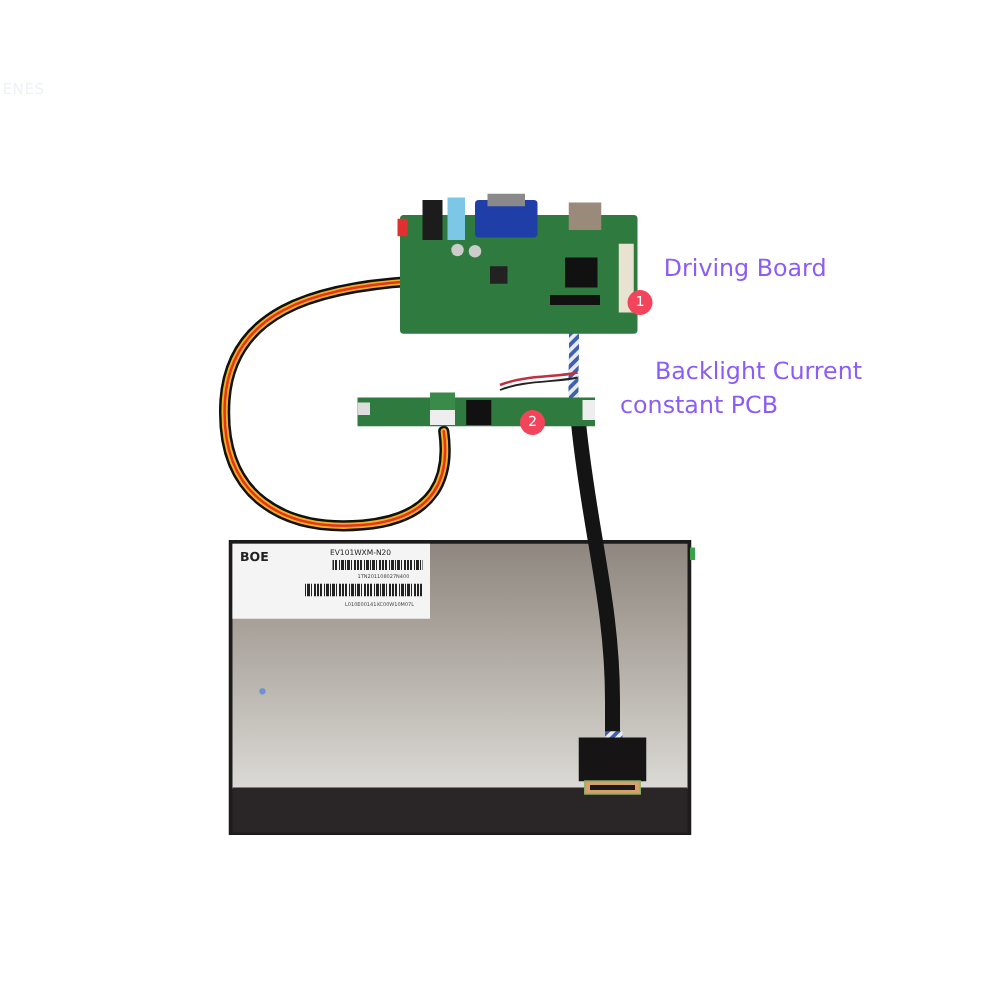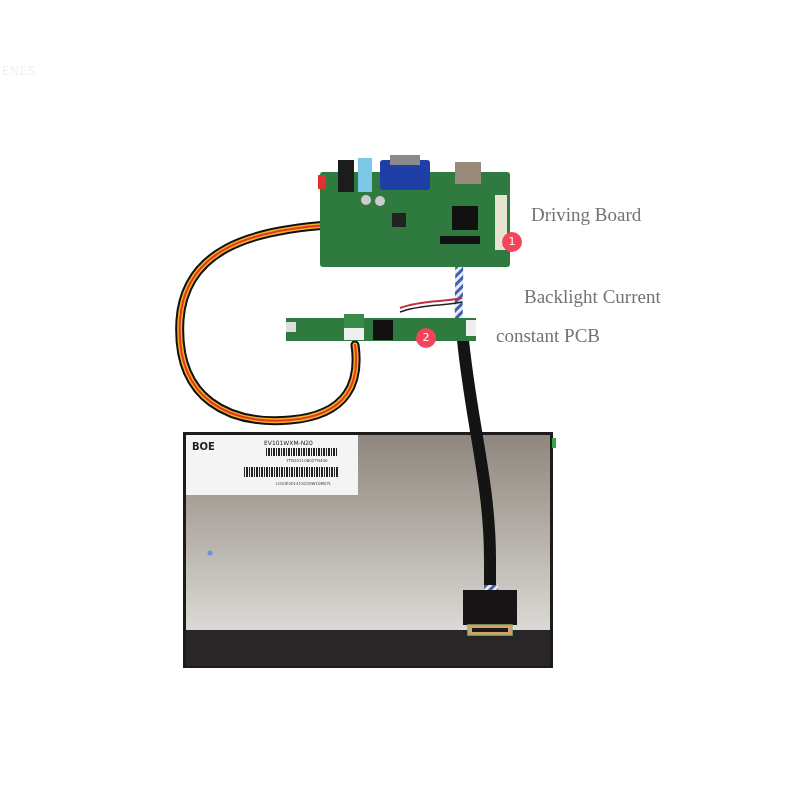--- a/index.html
+++ b/index.html
@@ -1,21 +1,21 @@
 <!DOCTYPE html>
 <html><head>
   <meta charset="utf-8">
   <style>
     html, body { margin: 0; padding: 0; }
     body { width: 800px; height: 800px; background: #ffffff; position: relative; overflow: hidden; font-family: "DejaVu Sans", sans-serif; }
     .watermark { position: absolute; left: 2px; top: 64px; font-size: 12px; color: #eef2f6; letter-spacing: 0.5px; }
-    .label { position: absolute; color: #737373; font-size: 19px; line-height: 24px; font-family: Liberation Serif, serif; }
+    .label { position: absolute; color: #8b5cf6; font-size: 19px; line-height: 24px; }
     .badge { position: absolute; width: 20px; height: 20px; border-radius: 50%; background: #f2455b; color: #fff; font-size: 11px; text-align: center; line-height: 20px; }
     svg { position: absolute; left: 0; top: 0; }
-    .panel-sticker { position: absolute; left: 186px; top: 435px; width: 172px; height: 60px; background: #f4f4f4; }
+    .panel-sticker { position: absolute; left: 186px; top: 435px; width: 158px; height: 60px; background: #f4f4f4; }
     .sticker-brand { position: absolute; left: 6px; top: 6px; font-size: 10px; font-weight: bold; color: #222; }
     .sticker-model { position: absolute; left: 78px; top: 4px; font-size: 6px; color: #222; }
     .barcode { position: absolute; height: 8px; background: repeating-linear-gradient(90deg, #222 0 1px, #f4f4f4 1px 2px, #222 2px 4px, #f4f4f4 4px 5px); }
     .tiny { position: absolute; font-size: 4px; color: #444; }
   </style>
 </head>
 <body>
 
 <div class="watermark">ENES</div>
 
@@ -90,13 +90,13 @@
   <div class="tiny" style="left:100px;top:23px;">1TN201108027N400</div>
   <div class="barcode" style="left:58px;top:32px;width:94px;height:10px;"></div>
   <div class="tiny" style="left:90px;top:46px;">L010E00141XC00W10M07L</div>
 </div>
 
 <div class="badge" style="left:502px;top:232px;">1</div>
 <div class="badge" style="left:416px;top:328px;">2</div>
 
 <div class="label" style="left:531px;top:203px;">Driving Board</div>
 <div class="label" style="left:524px;top:285px;">Backlight Current</div>
-<div class="label" style="left:496px;top:312px;margin-top:12px;">constant PCB</div>
+<div class="label" style="left:496px;top:312px;">constant PCB</div>
 
 </body></html>

